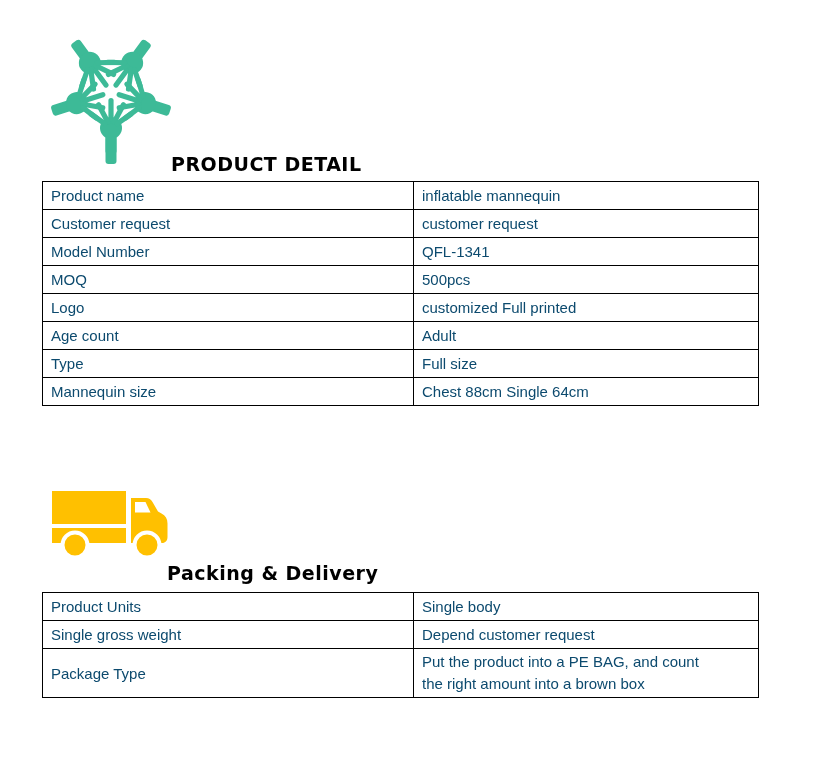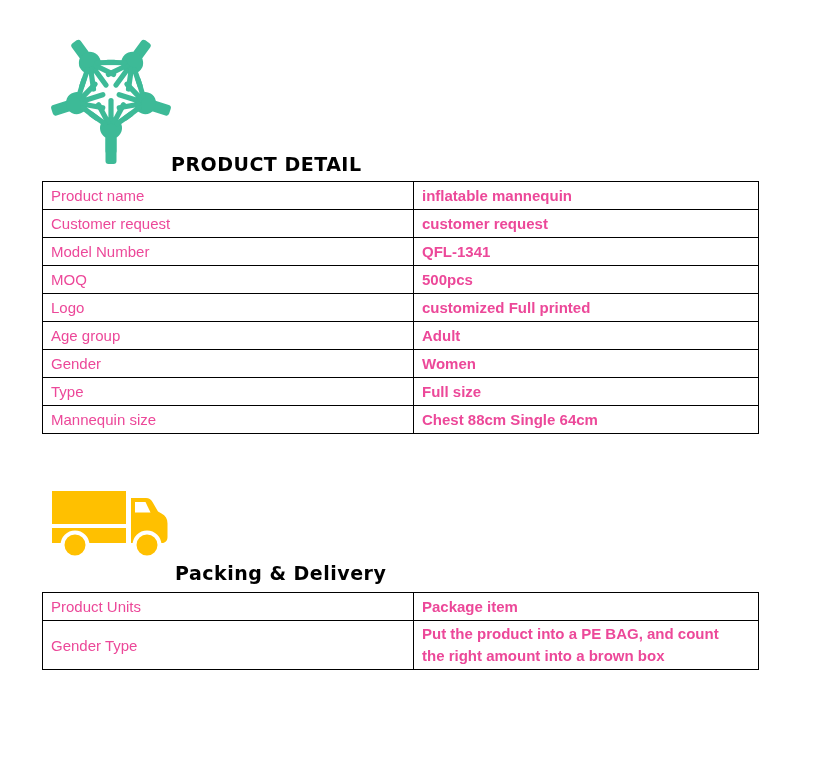--- a/index.html
+++ b/index.html
@@ -26,47 +26,46 @@
     position: absolute;
     font-family: "DejaVu Sans", "Liberation Sans", sans-serif;
     font-weight: 900;
     font-size: 19px;
     line-height: 22px;
     color: #000000;
     letter-spacing: 0.5px;
     white-space: nowrap;
   }
   .heading-1 { left: 171px; top: 153px; }
-  .heading-2 { left: 175px; top: 562px; }
+  .heading-2 { left: 167px; top: 562px; }
   .spec-table {
     position: absolute;
     left: 42px;
     width: 717px;
     border-collapse: collapse;
     table-layout: fixed;
     background: #ffffff;
   }
   .t1 { top: 181px; }
   .t2 { top: 592px; }
   .spec-table td {
     border: 1.5px solid #000000;
     font-size: 15px;
     line-height: 22px;
-    color: #ec4899;
+    color: #0c4a6e;
     padding: 2px 10px 2px 8px;
     height: 28px;
     vertical-align: middle;
     overflow: hidden;
   }
   .spec-table td.label-cell { width: 371px; }
   .cell-text {
     display: inline-block;
     max-width: 300px;
     vertical-align: middle;
-    font-weight: bold;
   }
   .label-text {
     display: inline-block;
     vertical-align: middle;
   }
 </style>
 </head>
 <body>
 
 <div class="page">
@@ -111,26 +110,22 @@
       </tr>
       <tr>
         <td class="label-cell"><span class="label-text">MOQ</span></td>
         <td class="value-cell"><span class="cell-text">500pcs</span></td>
       </tr>
       <tr>
         <td class="label-cell"><span class="label-text">Logo</span></td>
         <td class="value-cell"><span class="cell-text">customized Full printed</span></td>
       </tr>
       <tr>
-        <td class="label-cell"><span class="label-text">Age group</span></td>
+        <td class="label-cell"><span class="label-text">Age count</span></td>
         <td class="value-cell"><span class="cell-text">Adult</span></td>
-      </tr>
-      <tr>
-        <td class="label-cell"><span class="label-text">Gender</span></td>
-        <td class="value-cell"><span class="cell-text">Women</span></td>
       </tr>
       <tr>
         <td class="label-cell"><span class="label-text">Type</span></td>
         <td class="value-cell"><span class="cell-text">Full size</span></td>
       </tr>
       <tr>
         <td class="label-cell"><span class="label-text">Mannequin size</span></td>
         <td class="value-cell"><span class="cell-text">Chest 88cm Single 64cm</span></td>
       </tr>
     </tbody>
@@ -147,22 +142,26 @@
       <circle cx="97" cy="60" r="12.5" fill="#ffc000" stroke="#ffffff" stroke-width="4"></circle>
     </svg>
   </div>
 
   <div class="heading heading-2">Packing &amp; Delivery</div>
 
   <table class="spec-table t2">
     <tbody>
       <tr>
         <td class="label-cell"><span class="label-text">Product Units</span></td>
-        <td class="value-cell"><span class="cell-text">Package item</span></td>
+        <td class="value-cell"><span class="cell-text">Single body</span></td>
       </tr>
       <tr>
-        <td class="label-cell"><span class="label-text">Gender Type</span></td>
+        <td class="label-cell"><span class="label-text">Single gross weight</span></td>
+        <td class="value-cell"><span class="cell-text">Depend customer request</span></td>
+      </tr>
+      <tr>
+        <td class="label-cell"><span class="label-text">Package Type</span></td>
         <td class="value-cell"><span class="cell-text">Put the product into a PE BAG, and count the right amount into a brown box</span></td>
       </tr>
     </tbody>
   </table>
 
 </div>
 
 </body></html>

